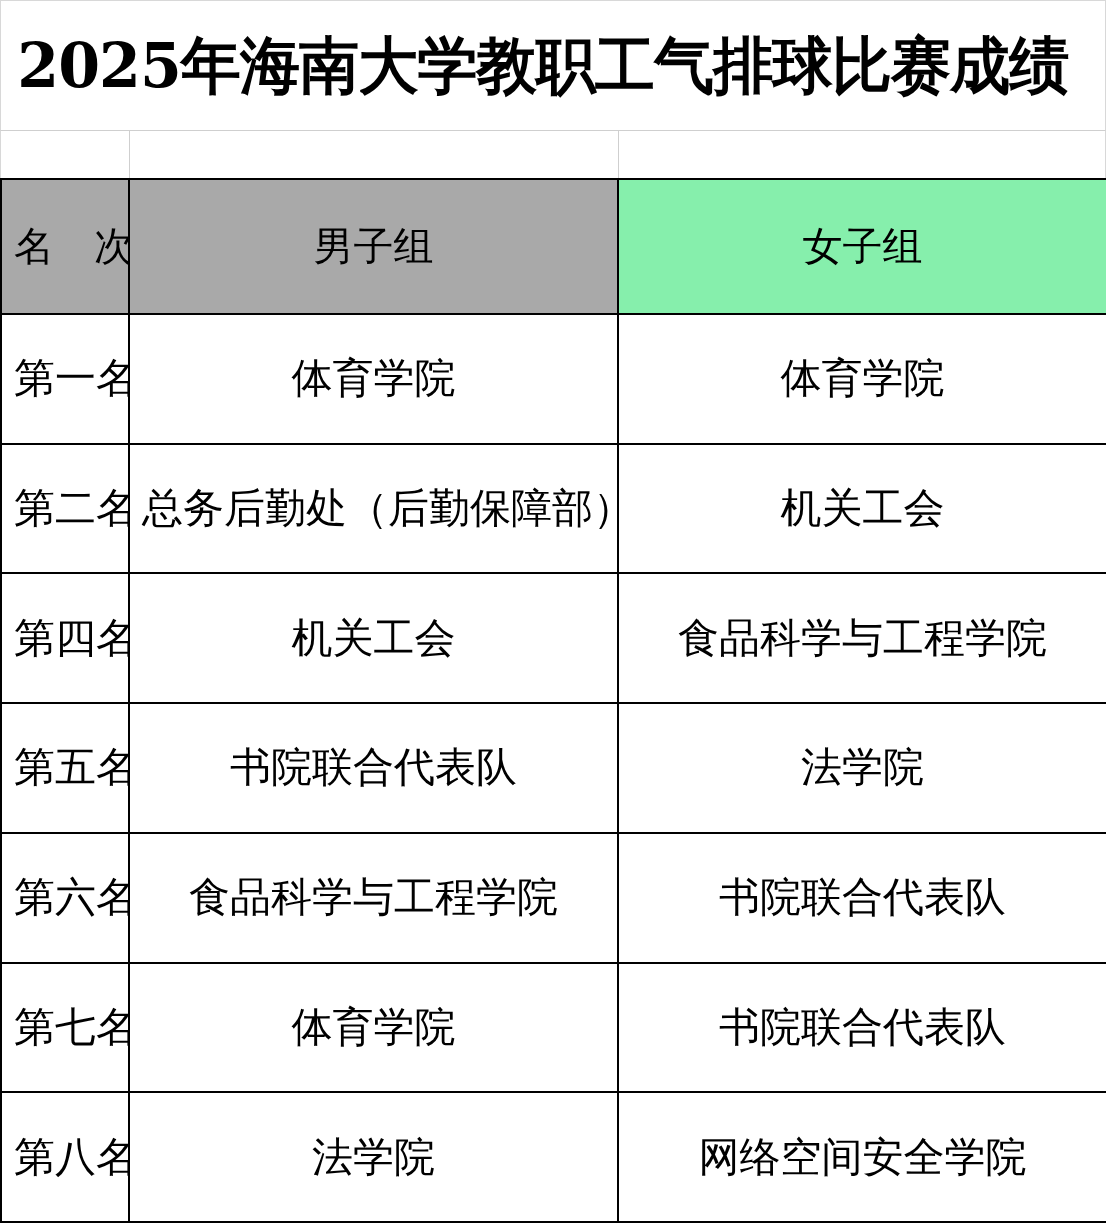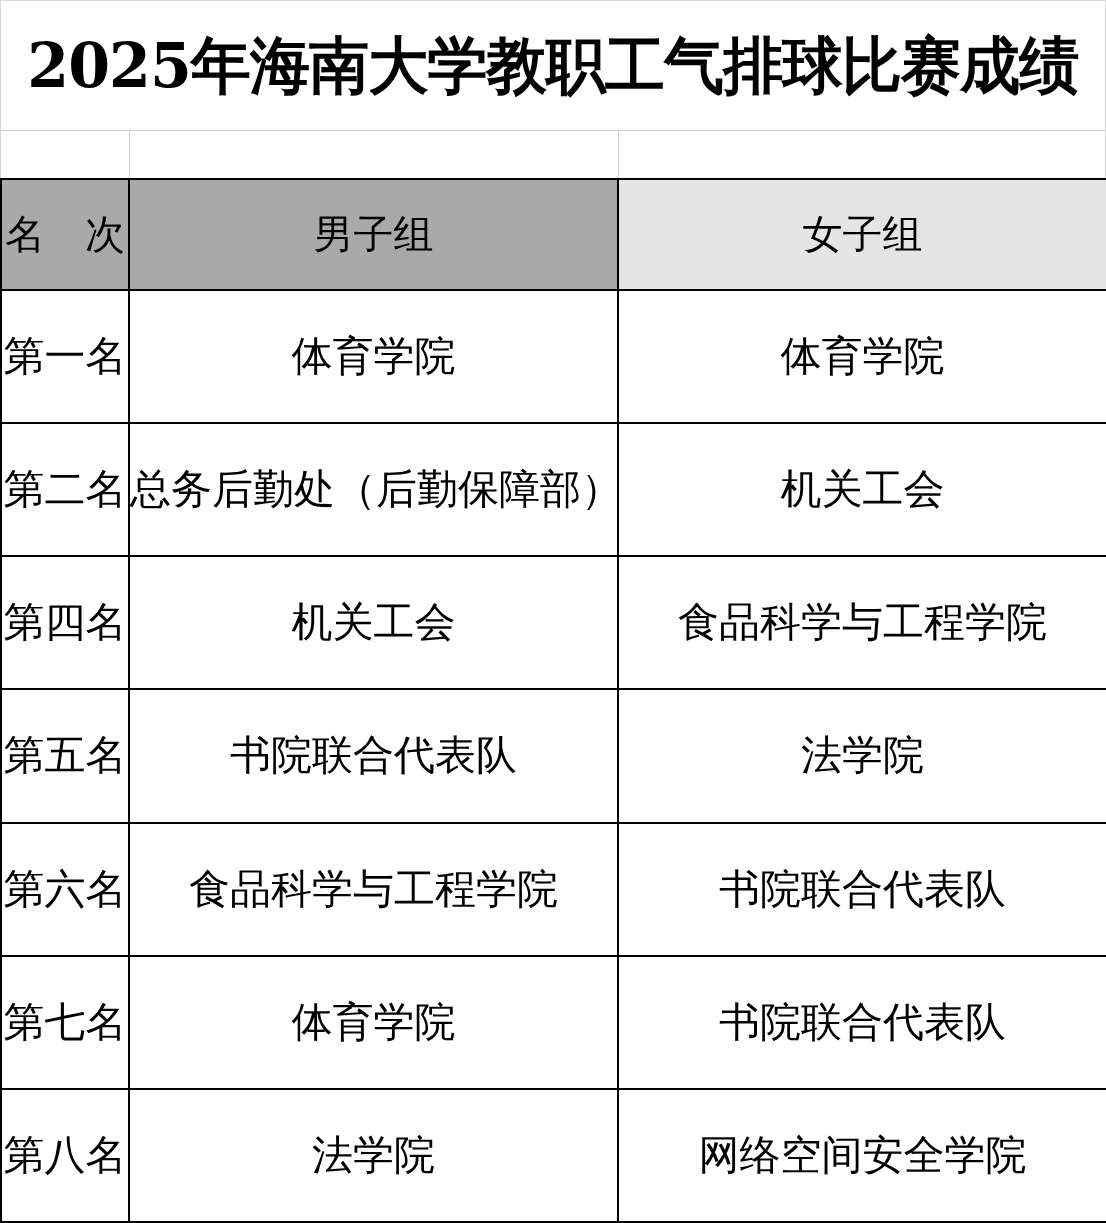--- a/index.html
+++ b/index.html
@@ -19,21 +19,21 @@
   
   .title-block {
     box-sizing: border-box;
     height: 131px;
     border-top: 1px solid #d8d8d8;
     border-left: 1px solid #d8d8d8;
     border-right: 1px solid #d8d8d8;
     border-bottom: 1px solid #cfcfcf;
     display: flex;
     align-items: center;
-    justify-content: center;
+    justify-content: flex-start;
     overflow: hidden;
   }
   .title-text {
     font-family: "DejaVu Serif", "Liberation Serif", serif;
     font-weight: 700;
     font-size: 62px;
     letter-spacing: -1px;
     white-space: nowrap;
     transform: scaleX(0.97);
     line-height: 1;
@@ -63,21 +63,21 @@
     table-layout: fixed;
   }
   table.results col.c-rank  { width: 128px; }
   table.results col.c-men   { width: 489px; }
   table.results col.c-women { width: 489px; }
   table.results th,
   table.results td {
     border: 2px solid #000000;
     text-align: center;
     vertical-align: middle;
-    padding: 0;
+    padding: 12px;
     overflow: hidden;
     white-space: nowrap;
   }
   table.results thead th {
     height: 109px;
     font-weight: 400;
     font-size: 40px;
   }
   table.results td {
     font-size: 41px;
@@ -105,21 +105,21 @@
   <table class="results">
     <colgroup>
       <col class="c-rank">
       <col class="c-men">
       <col class="c-women">
     </colgroup>
     <thead>
       <tr>
         <th class="hdr" style="background: rgb(169, 169, 169);">名　次</th>
         <th class="hdr" style="background: rgb(169, 169, 169); text-align: center;">男子组</th>
-        <th class="hdr" style="background: #e5e5e5;">女子组</th>
+        <th class="hdr" style="background: #86efac;">女子组</th>
       </tr>
     </thead>
     <tbody>
       <tr>
         <td class="rank-cell">第一名</td>
         <td>体育学院</td>
         <td>体育学院</td>
       </tr>
       <tr>
         <td class="rank-cell">第二名</td>

